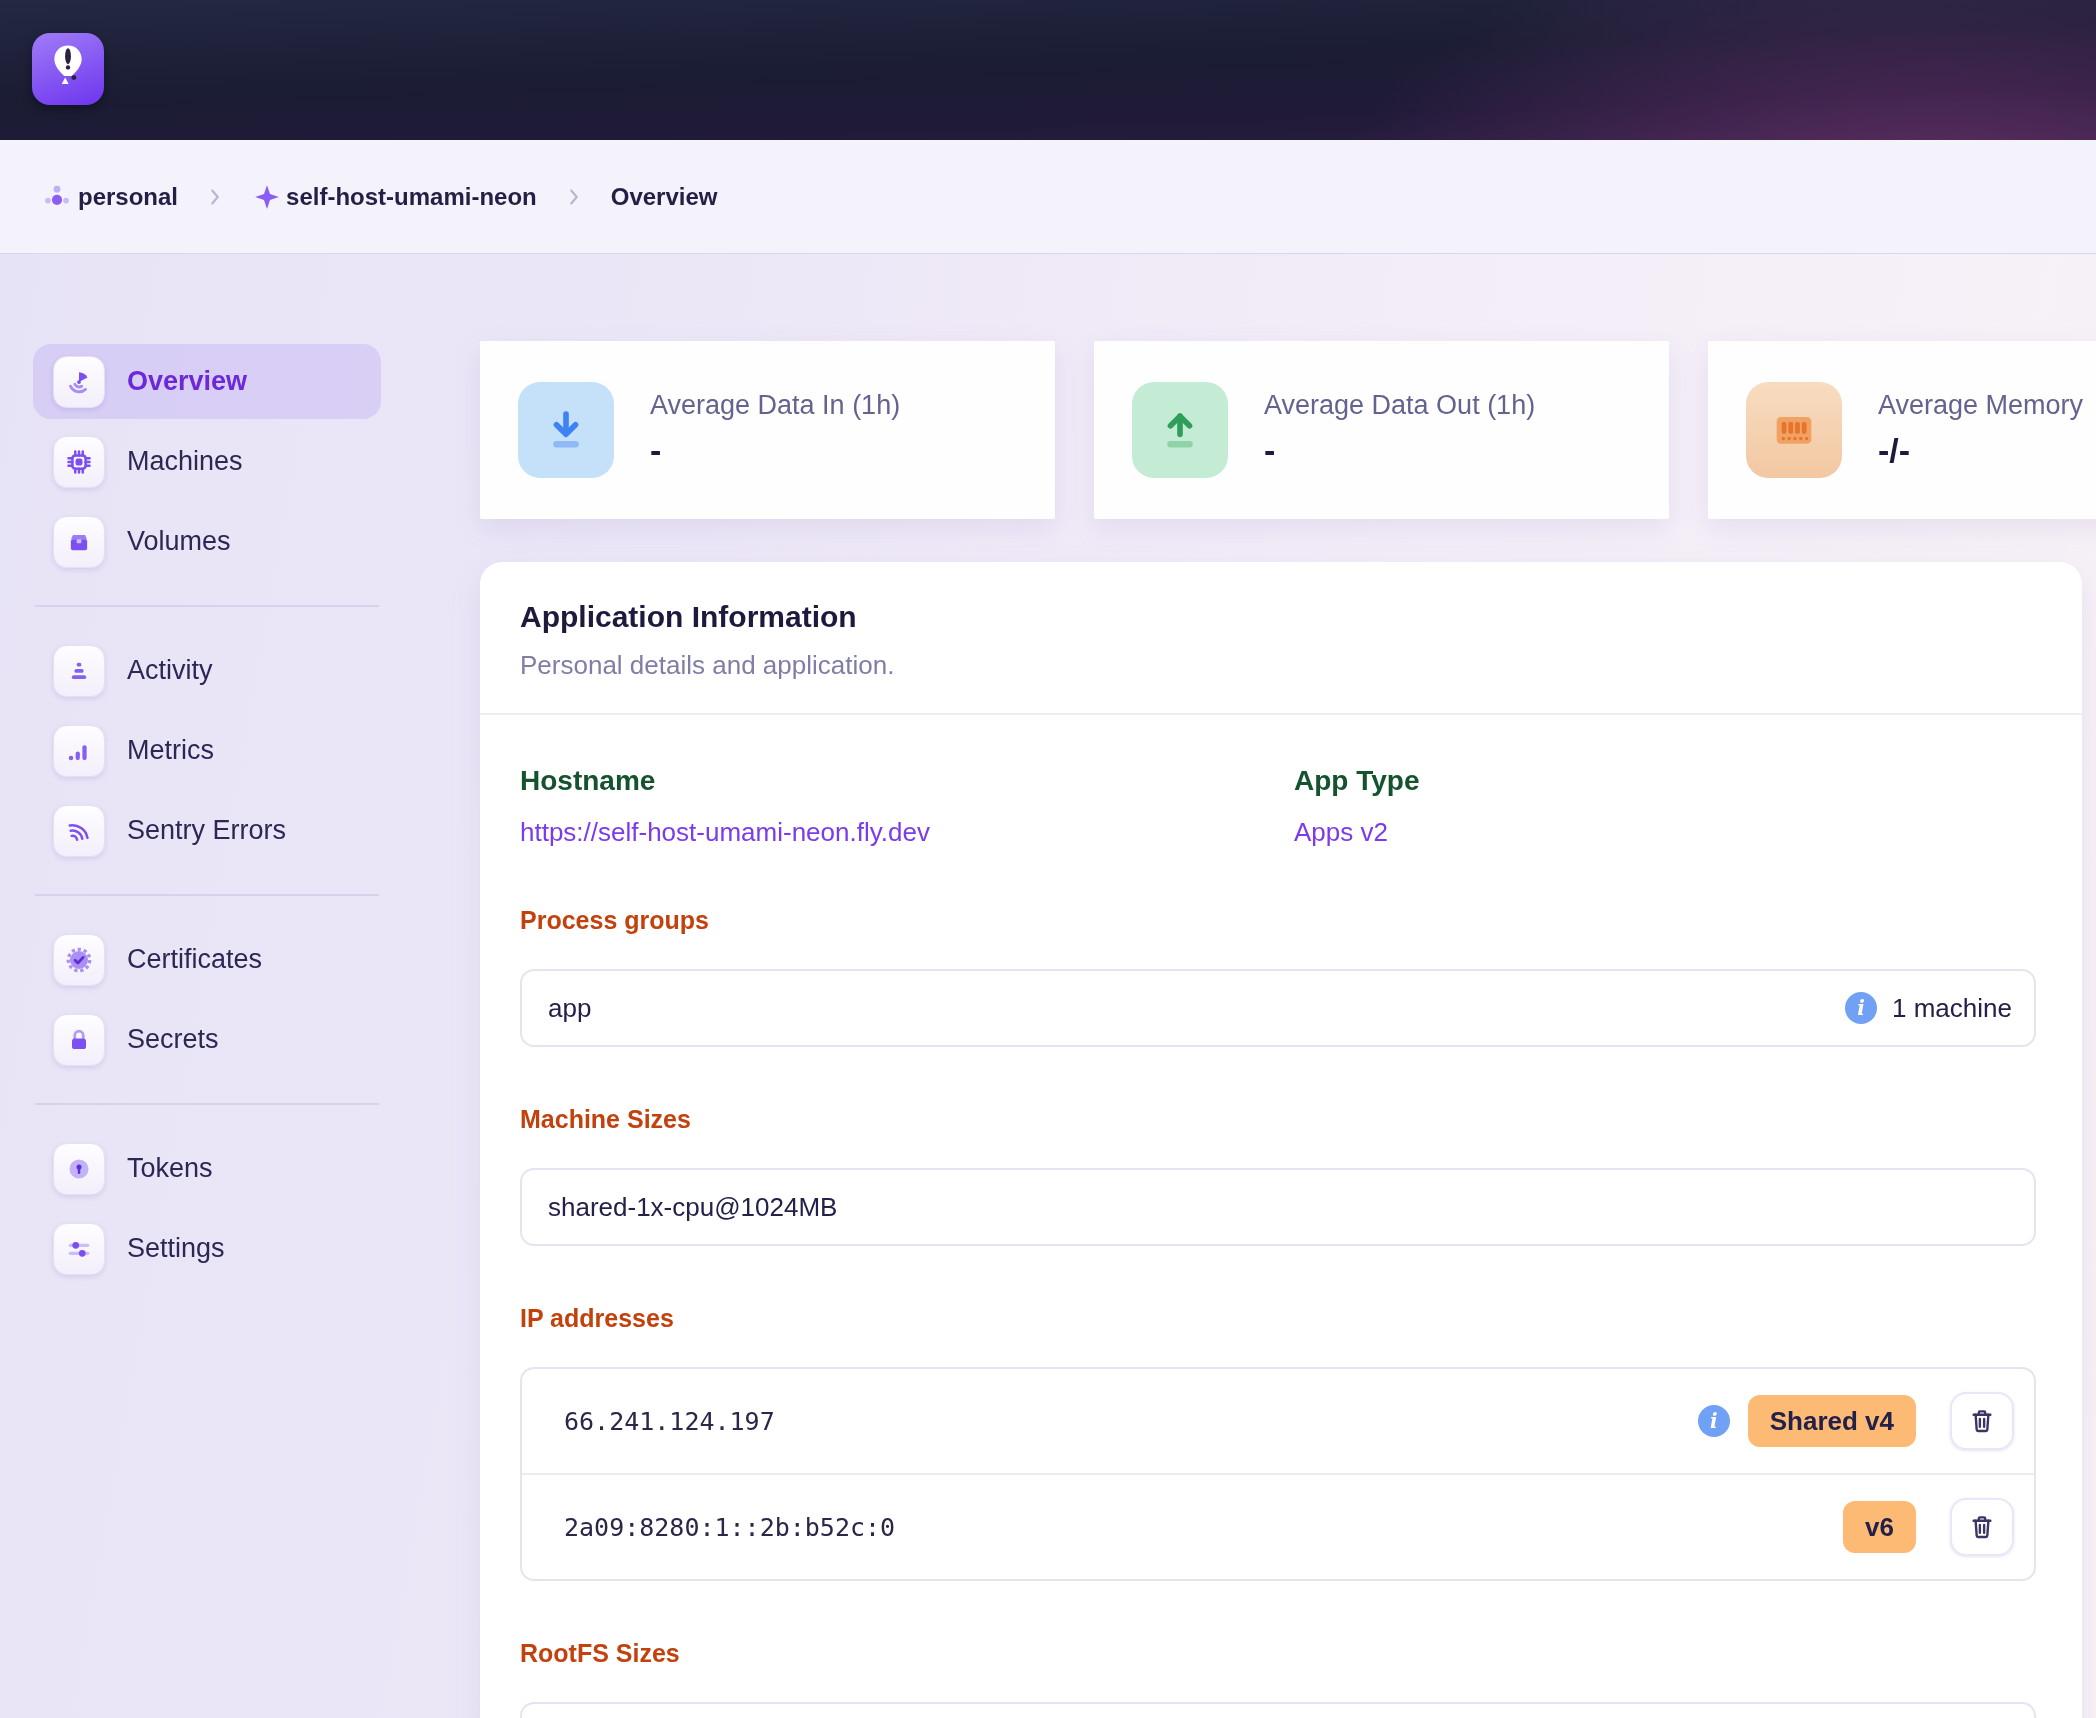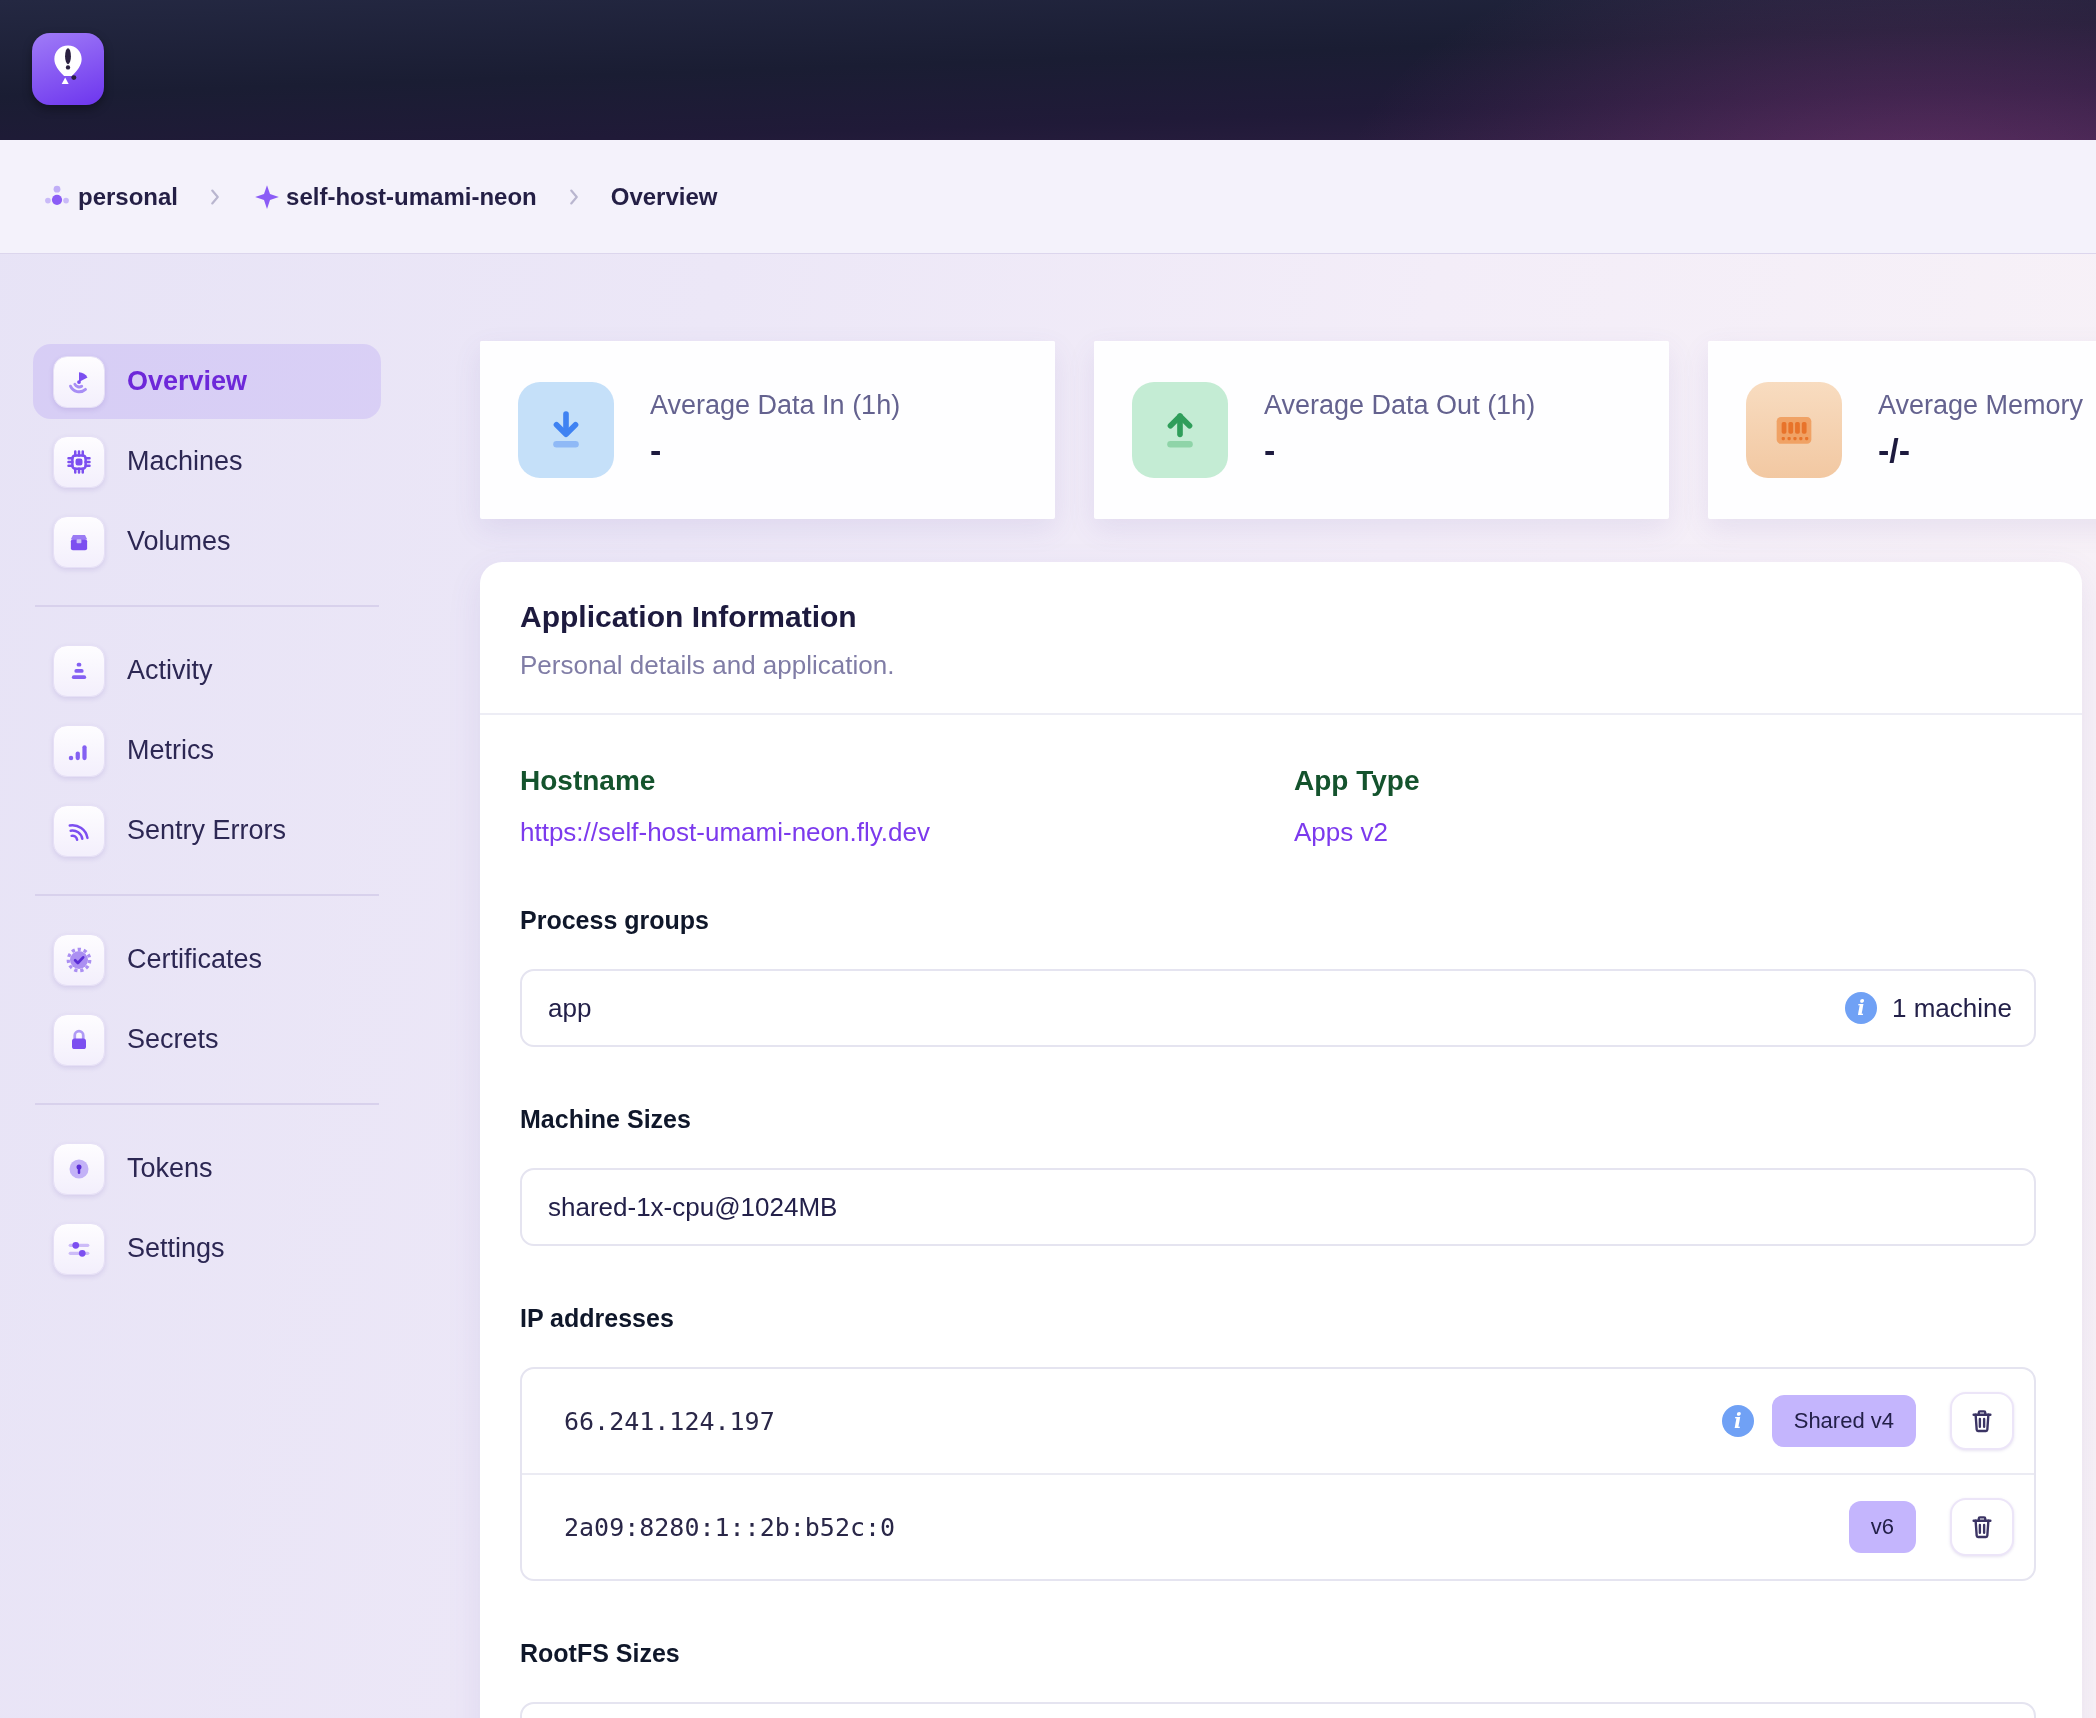--- a/index.html
+++ b/index.html
@@ -47,33 +47,33 @@
   
   .app-card{margin-top:43px;width:1602px;box-sizing:border-box;background:#ffffff;border-radius:22px;
     box-shadow:0 12px 34px rgba(96,76,168,.10);padding:38px 46px 80px 40px;min-height:1250px;}
   .app-title{font-size:30px;font-weight:700;color:#1d1a3e;}
   .app-sub{font-size:26px;color:#807da6;margin-top:16px;}
   .card-divider{height:0;border-top:2px solid #ededf5;margin:32px -46px 0 -40px;}
   .two-col{display:flex;margin-top:50px;}
   .col-host{width:774px;}
   .field-label{font-size:28px;font-weight:700;color:#14532d;}
   .field-link{font-size:26px;color:#7c3aed;margin-top:20px;cursor:pointer;}
-  .section-label{font-size:25px;font-weight:700;color:#0f172a;margin-top:58px;}
+  .section-label{font-size:25px;font-weight:700;color:#c2410c;margin-top:58px;}
   .box{margin-top:34px;border:2px solid #e5e4f0;border-radius:14px;background:#fff;box-sizing:border-box;}
   .box-row{height:74px;display:flex;align-items:center;padding:0 22px 0 26px;font-size:26px;color:#232049;}
   .spacer{flex:1;}
   .info-dot{width:32px;height:32px;border-radius:50%;background:#70a1f5;color:#fff;flex:none;
     display:flex;align-items:center;justify-content:center;
     font-family:"DejaVu Serif",serif;font-style:italic;font-weight:700;font-size:20px;cursor:pointer;}
   .machines-chip{display:flex;align-items:center;gap:15px;}
   .ip-row{height:104px;display:flex;align-items:center;padding:0 20px 0 42px;}
   .ip-row + .ip-row{border-top:2px solid #ebebf3;}
   .mono{font-family:"DejaVu Sans Mono",monospace;font-size:25px;color:#2a2748;}
   .badge{height:52px;display:flex;align-items:center;padding:0 22px;border-radius:12px;
-    background:#c4b5fd;font-size:22px;font-weight:400;color:#232049;}
+    background:#fdba74;font-size:26px;font-weight:700;color:#232049;}
   .trash-btn{width:64px;height:58px;margin-left:16px;border-radius:16px;border:2px solid #ece5f8;background:#fff;
     box-shadow:0 1px 3px rgba(120,100,180,.18);display:flex;align-items:center;justify-content:center;cursor:pointer;padding:0;}
   .trash-btn svg{width:30px;height:30px;}
   .ip-controls{display:flex;align-items:center;gap:18px;}
   .rootfs-box .first{height:120px;align-items:flex-start;padding-top:16px;}
 </style>
 </head>
 <body>
 
 <div id="screen">

